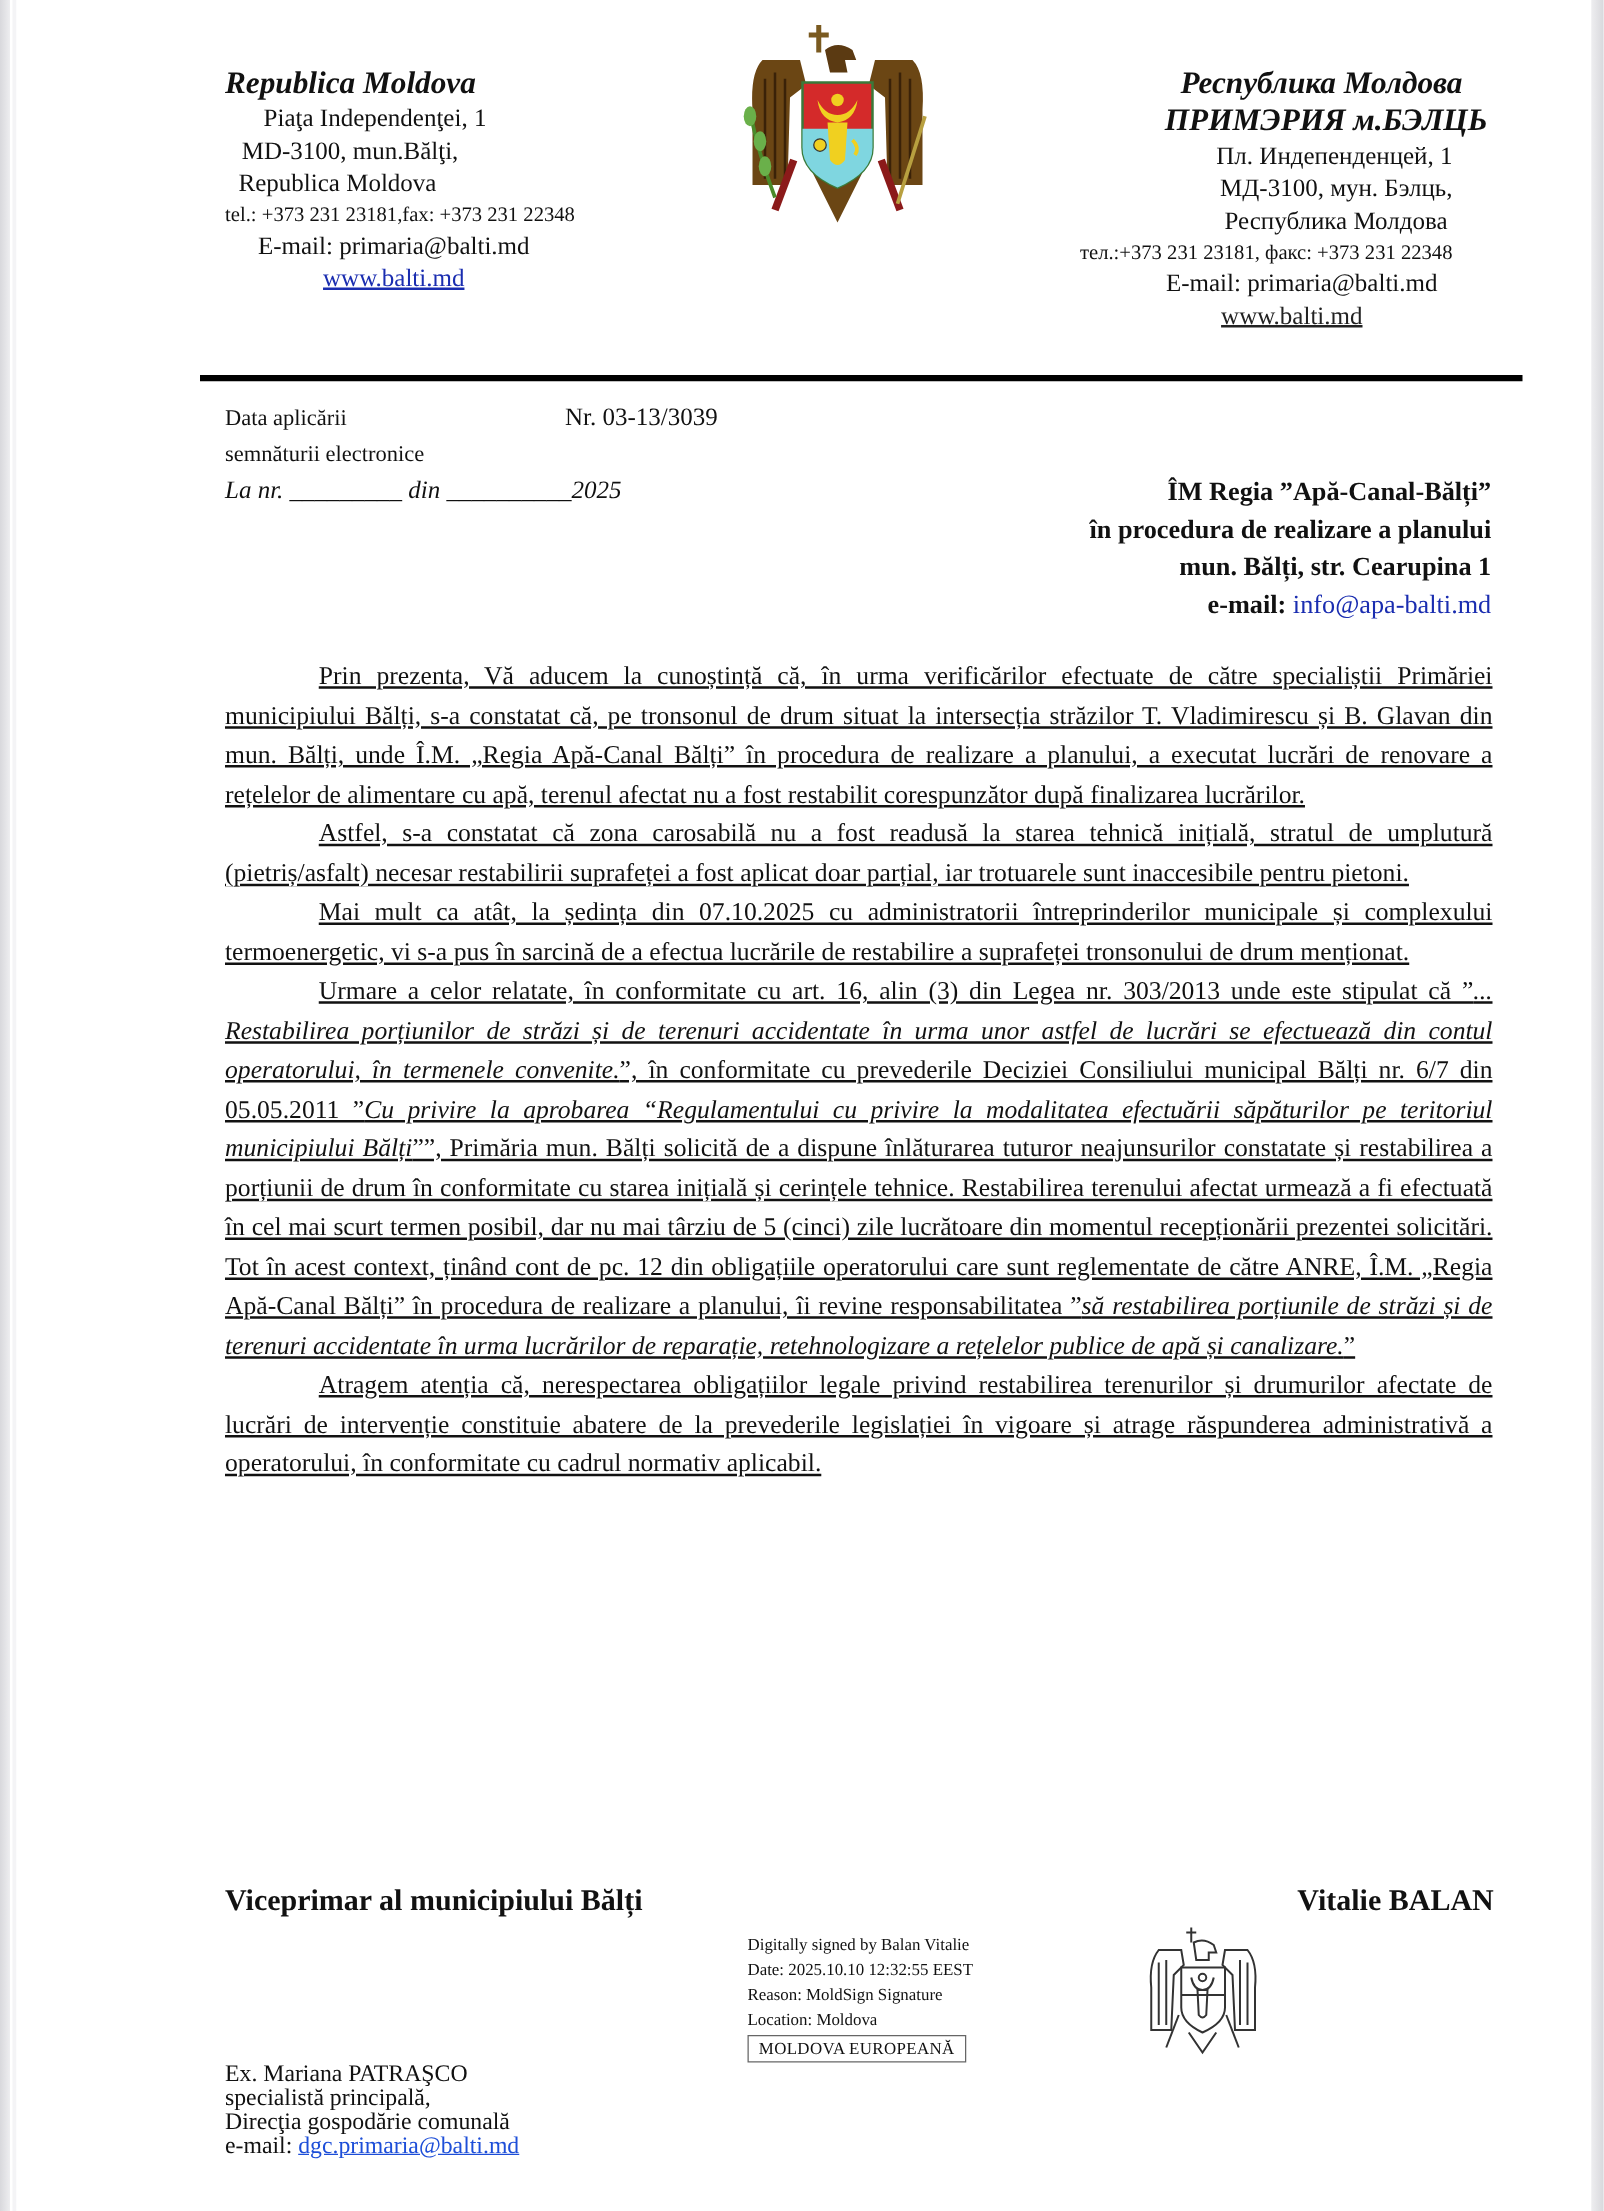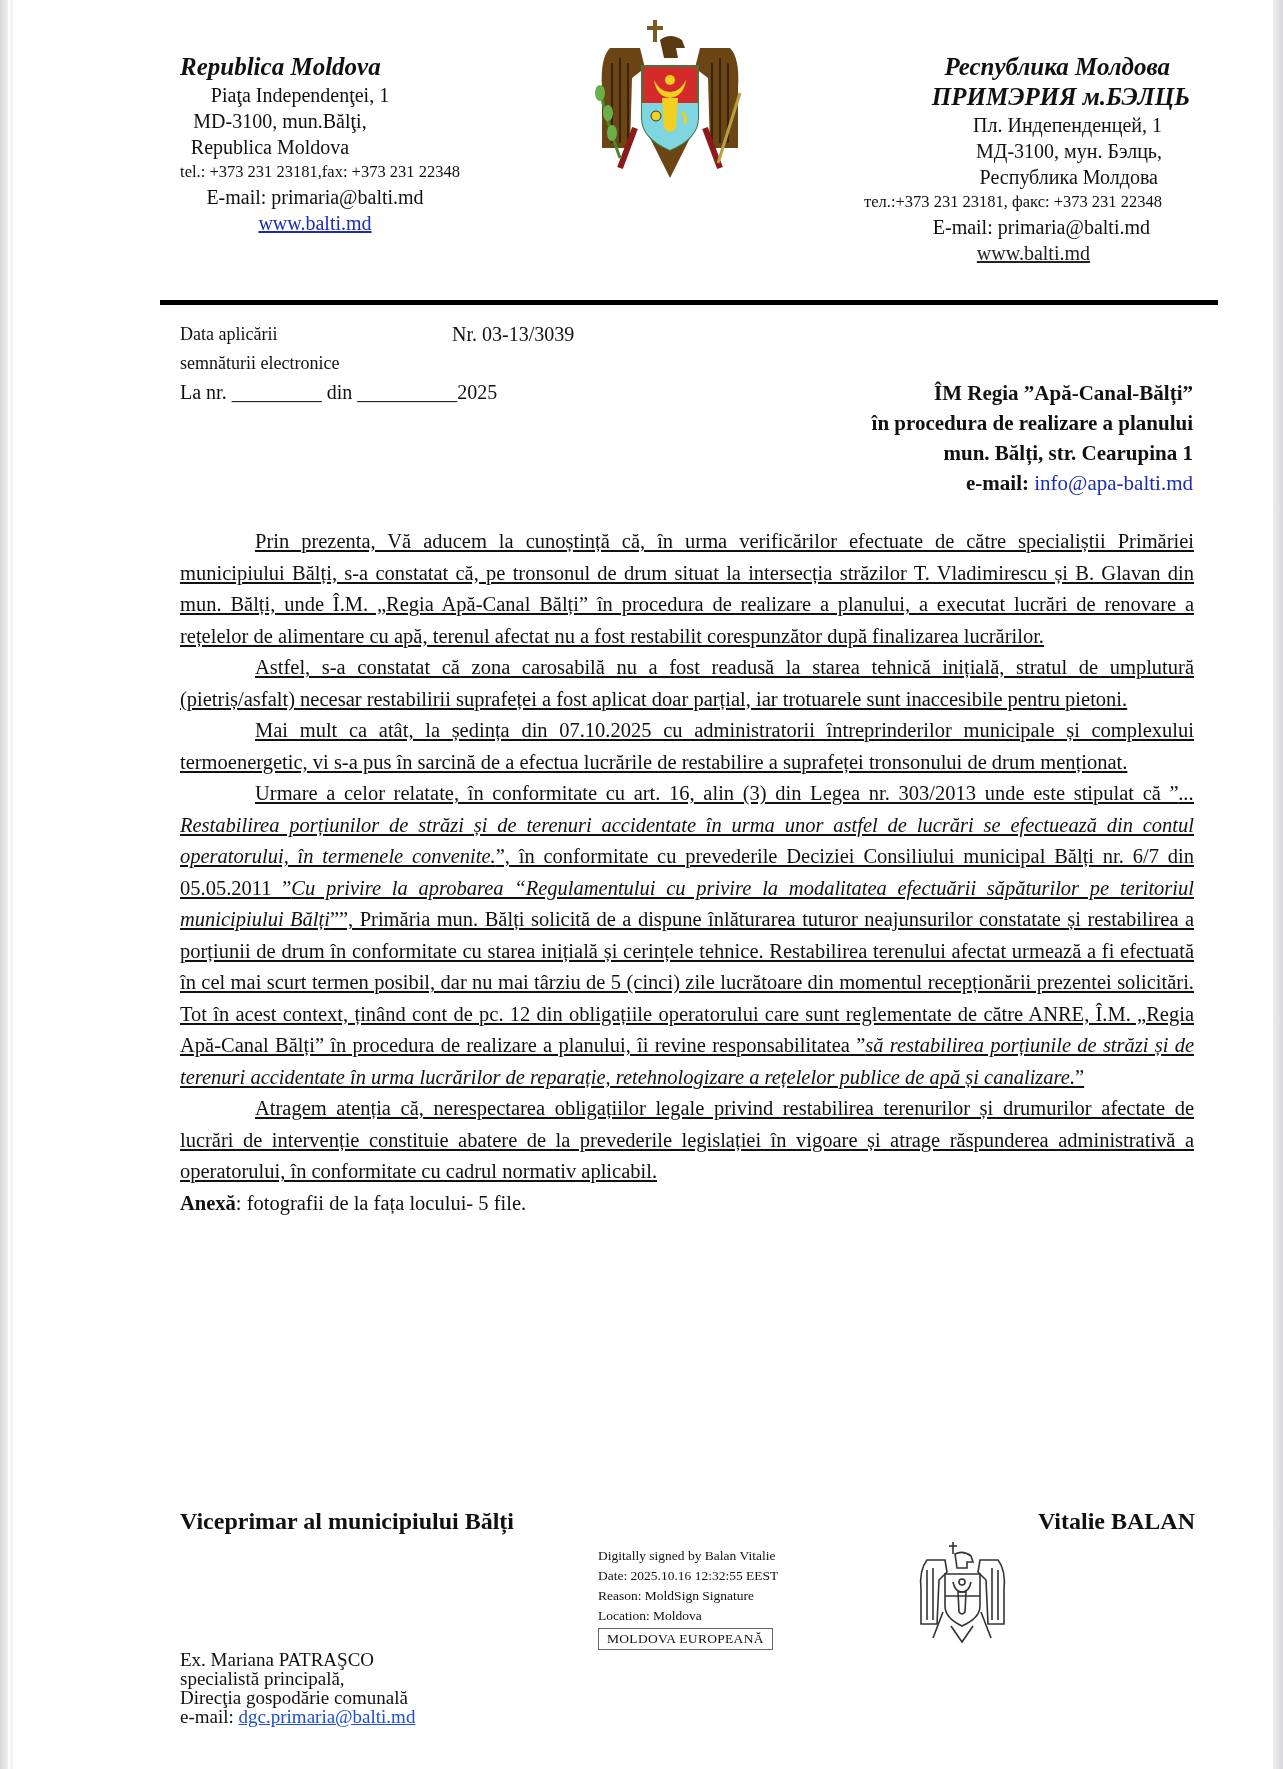--- a/index.html
+++ b/index.html
@@ -20,21 +20,21 @@
   .hdr-right .hdr-line, .hdr-right .hdr-small { text-align:center; }
   a.link { color:#1a2db0; text-decoration:underline; }
   a.link-dark { color:#222; text-decoration:underline; }
 
   .coat { position:absolute; left:590px; top:18px; width:160px; height:165px; }
 
   .rule { position:absolute; left:160px; top:300px; width:1058px; height:5px; background:#000; }
 
   .meta { position:absolute; left:180px; top:320px; font-size:18px; line-height:29px; }
   .meta-nr { position:absolute; left:452px; top:320px; font-size:20px; line-height:29px; }
-  .meta-la { position:absolute; left:180px; top:378px; font-size:20px; line-height:29px; white-space:nowrap; }
+  .meta-la { position:absolute; left:180px; top:378px; font-size:20px; line-height:29px; white-space:nowrap;font-style:italic; }
 
   .recipient { position:absolute; right:90px; top:378px; text-align:right; font-weight:bold; font-size:21px; line-height:30px; }
   .recipient a { font-weight:normal; color:#1a2db0; }
 
   .body { position:absolute; left:180px; top:526px; width:1014px; font-size:20.5px; line-height:31.5px; text-align:justify;
     font-family:"Liberation Serif", serif; }
   .body p { margin:0; text-indent:75px;text-decoration:underline; }
   .body i { font-style:italic; }
 
   .sign-left { position:absolute; left:180px; top:1508px; font-weight:bold; font-size:24px; }
@@ -134,29 +134,28 @@
   <div>mun. Bălți, str. Cearupina 1</div>
   <div><span>e-mail: </span><a>info@apa-balti.md</a></div>
 </div>
 
 <div class="body">
   <p>Prin prezenta, Vă aducem la cunoștință că, în urma verificărilor efectuate de către specialiștii Primăriei municipiului Bălți, s-a constatat că, pe tronsonul de drum situat la intersecția străzilor T. Vladimirescu și B. Glavan din mun. Bălți, unde Î.M. „Regia Apă-Canal Bălți” în procedura de realizare a planului, a executat lucrări de renovare a rețelelor de alimentare cu apă, terenul afectat nu a fost restabilit corespunzător după finalizarea lucrărilor.</p>
   <p>Astfel, s-a constatat că zona carosabilă nu a fost readusă la starea tehnică inițială, stratul de umplutură (pietriș/asfalt) necesar restabilirii suprafeței a fost aplicat doar parțial, iar trotuarele sunt inaccesibile pentru pietoni.</p>
   <p>Mai mult ca atât, la ședința din 07.10.2025 cu administratorii întreprinderilor municipale și complexului termoenergetic, vi s-a pus în sarcină de a efectua lucrările de restabilire a suprafeței tronsonului de drum menționat.</p>
   <p><span>Urmare a celor relatate, în conformitate cu art. 16, alin (3) din Legea nr. 303/2013 unde este stipulat că ”</span><i>... Restabilirea porțiunilor de străzi și de terenuri accidentate în urma unor astfel de lucrări se efectuează din contul operatorului, în termenele convenite.</i><span>”, în conformitate cu prevederile Deciziei Consiliului municipal Bălți nr. 6/7 din 05.05.2011 ”</span><i>Cu privire la aprobarea “Regulamentului cu privire la modalitatea efectuării săpăturilor pe teritoriul municipiului Bălți</i><span>””, Primăria mun. Bălți solicită de a dispune înlăturarea tuturor neajunsurilor constatate și restabilirea a porțiunii de drum în conformitate cu starea inițială și cerințele tehnice. Restabilirea terenului afectat urmează a fi efectuată în cel mai scurt termen posibil, dar nu mai târziu de 5 (cinci) zile lucrătoare din momentul recepționării prezentei solicitări. Tot în acest context, ținând cont de pc. 12 din obligațiile operatorului care sunt reglementate de către ANRE, Î.M. „Regia Apă-Canal Bălți” în procedura de realizare a planului, îi revine responsabilitatea ”</span><i>să restabilirea porțiunile de străzi și de terenuri accidentate în urma lucrărilor de reparație, retehnologizare a rețelelor publice de apă și canalizare.</i><span>”</span></p>
   <p>Atragem atenția că, nerespectarea obligațiilor legale privind restabilirea terenurilor și drumurilor afectate de lucrări de intervenție constituie abatere de la prevederile legislației în vigoare și atrage răspunderea administrativă a operatorului, în conformitate cu cadrul normativ aplicabil.</p>
-  <div><b>Anexă</b><span>: fotografii de la fața locului- 5 file.</span></div>
 </div>
 
 <div class="sign-left">Viceprimar al municipiului Bălți</div>
 <div class="sign-right">Vitalie BALAN</div>
 
 <div class="digsig">
   <div>Digitally signed by Balan Vitalie</div>
-  <div>Date: 2025.10.16 12:32:55 EEST</div>
+  <div>Date: 2025.10.10 12:32:55 EEST</div>
   <div>Reason: MoldSign Signature</div>
   <div>Location: Moldova</div>
   <div class="digsig-badge">MOLDOVA EUROPEANĂ</div>
 </div>
 
 <svg class="coat-small" viewBox="0 0 95 105">
   <g fill="none" stroke="#333" stroke-width="1.6">
     <line x1="38" y1="2" x2="38" y2="14"></line>
       <line x1="34" y1="6" x2="42" y2="6"></line>
     <path d="M40 14 Q48 10 56 16 L58 22 L52 22 L52 28 L42 28 Z"></path>

